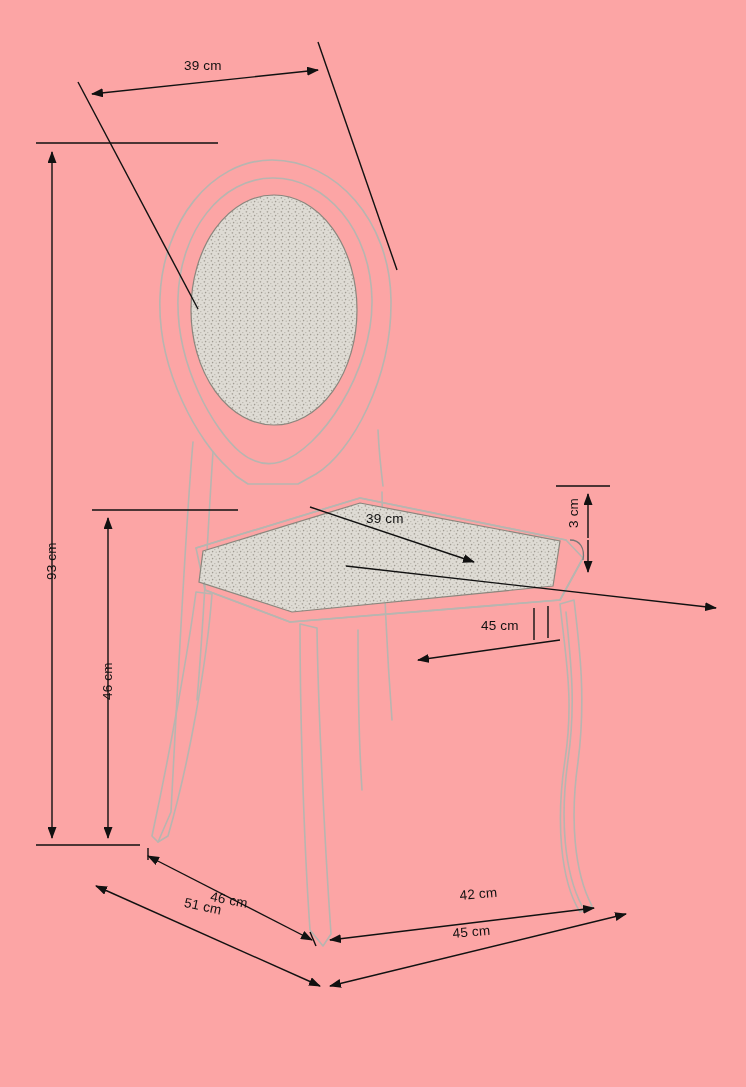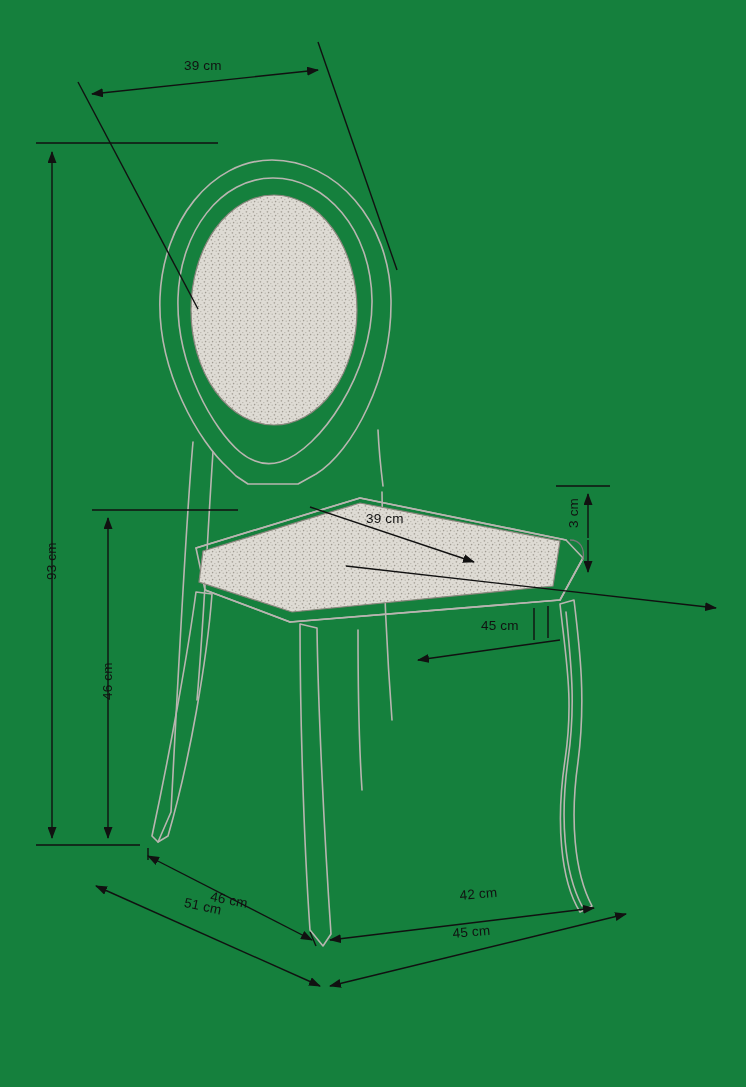--- a/index.html
+++ b/index.html
@@ -7,21 +7,21 @@
     padding: 0;
     background: #ffffff;
   }
   body {
     font-family: "Liberation Sans", sans-serif;
   }
   #stage {
     position: relative;
     width: 746px;
     height: 1087px;
-    background: #15803d;
+    background: #fca5a5;
     overflow: hidden;
   }
   #stage svg {
     position: absolute;
     left: 0;
     top: 0;
   }
   .dim-label {
     position: absolute;
     font-family: "Liberation Sans", sans-serif;

